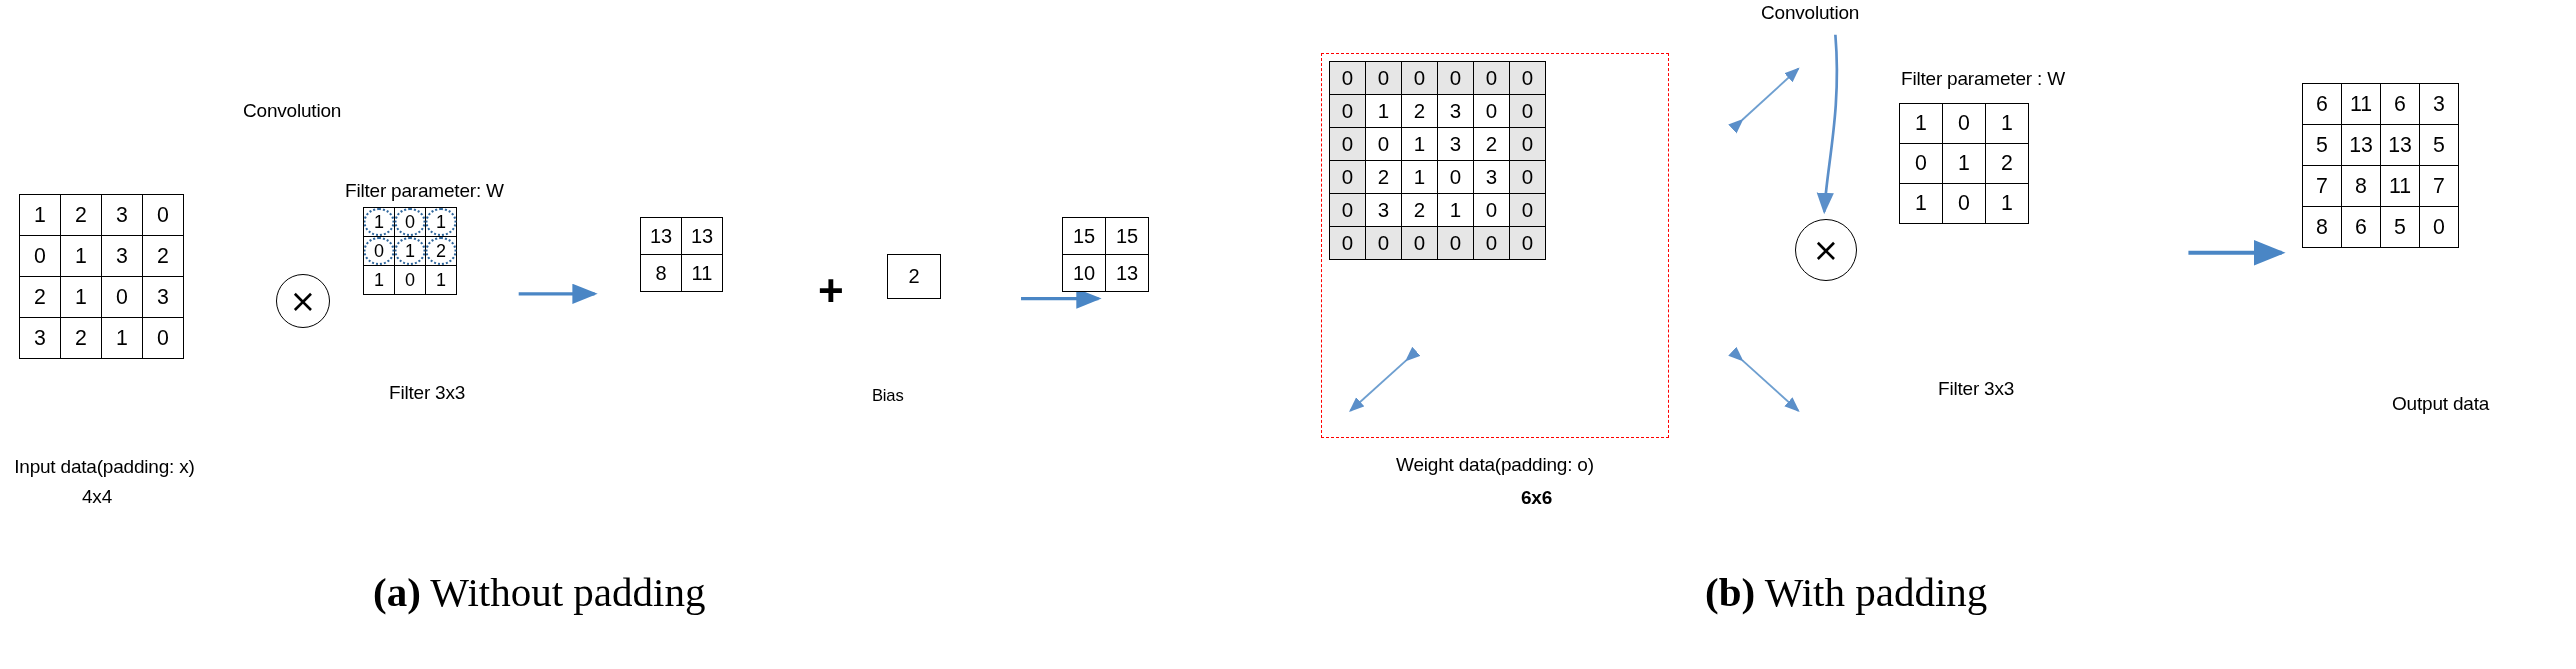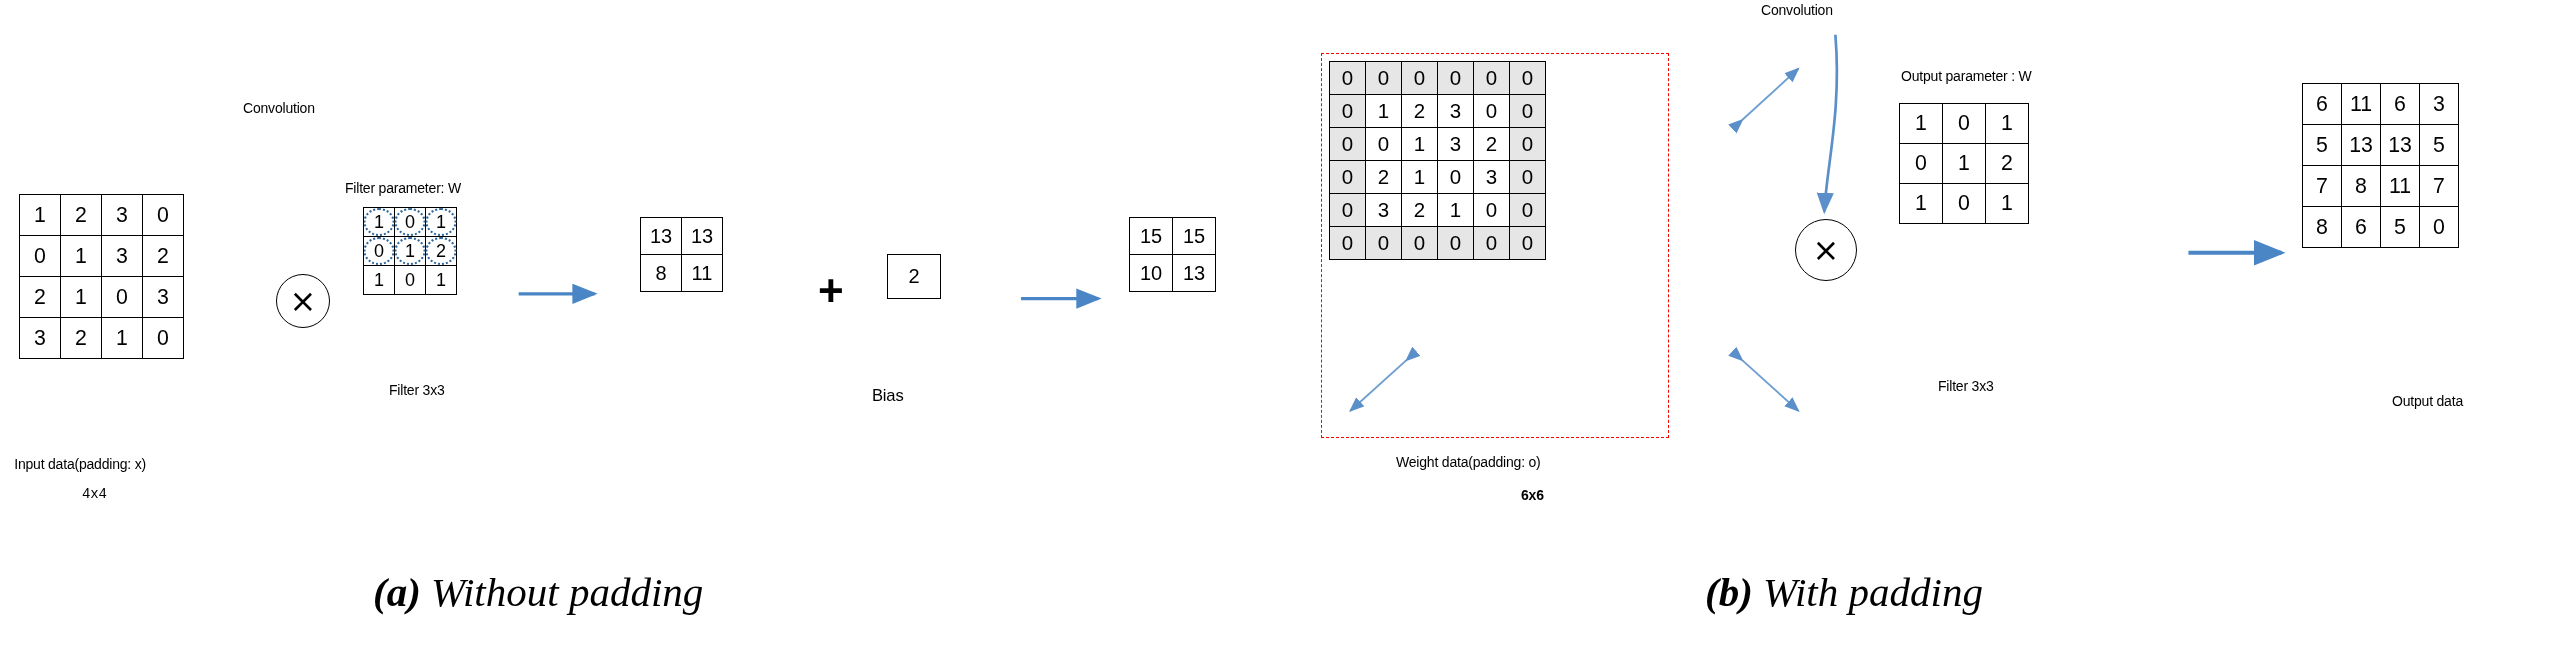--- a/index.html
+++ b/index.html
@@ -32,30 +32,29 @@
   #final2 td{width:42px;height:36px;font-size:20px;}
   
   #padded6 td{width:35px;height:32px;font-size:20.5px;}
   #padded6 td.pad{background:#e6e6e6;}
   
   #filterR td{width:42px;height:39px;font-size:21.3px;}
   
   #output4 td{width:38px;height:40px;font-size:21.3px;}
 
   .label{
-    position:absolute;font-size:14px;white-space:nowrap;
+    position:absolute;font-size:19px;white-space:nowrap;
     font-family:"Liberation Sans","DejaVu Sans",sans-serif;
     letter-spacing:-0.2px;
   }
   .label.small{font-size:16.6px;}
   .caption{
     position:absolute;white-space:nowrap;
     font-family:"Liberation Serif","DejaVu Serif",serif;
     font-size:41px;
-    font-style:italic;
   }
   .caption b{font-weight:700;}
 
   
   .circ-times{
     position:absolute;border:1.7px solid #000;border-radius:50%;
     display:flex;align-items:center;justify-content:center;
     background:#fff;
   }
   .circ-times span{font-size:32px;line-height:1;font-weight:400;
@@ -145,21 +144,21 @@
     <tr>
       <td>3</td>
       <td>2</td>
       <td>1</td>
       <td>0</td>
     </tr>
   </tbody>
     </table>
 </div>
 <div class="label" style="left:14.2px;top:456px;">Input data(padding: x)</div>
-<div class="label" style="left:82px;top:486px;font-family:Liberation Mono, monospace;">4x4</div>
+<div class="label" style="left:82px;top:486px;">4x4</div>
 
 <div class="circ-times" style="left:276px;top:274px;width:52px;height:52px;">
   <span>×</span>
 </div>
 
 <div class="label" style="left:345px;top:180px;">Filter parameter: W</div>
 <div class="grid" id="filterL" style="left:363px;top:207px;">
   <table>
       <tbody>
     <tr>
@@ -203,21 +202,21 @@
   <table>
       <tbody>
     <tr>
       <td>2</td>
     </tr>
   </tbody>
     </table>
 </div>
 <div class="label small" style="left:872px;top:386px;">Bias</div>
 
-<div class="grid" id="final2" style="left:1129px;top:217px;">
+<div class="grid" id="final2" style="left:1062px;top:217px;">
   <table>
       <tbody>
     <tr>
       <td>15</td>
       <td>15</td>
     </tr>
     <tr>
       <td>10</td>
       <td>13</td>
     </tr>
@@ -288,21 +287,21 @@
 </div>
 <div class="label" style="left:1396px;top:454px;">Weight data(padding: o)</div>
 <div class="label" style="left:1521px;top:487px;font-weight:bold;">6x6</div>
 
 <div class="label" style="left:1761px;top:2.4px;">Convolution</div>
 
 <div class="circ-times" style="left:1795px;top:219px;width:60px;height:60px;">
   <span>×</span>
 </div>
 
-<div class="label" style="left:1901px;top:68px;">Output parameter : W</div>
+<div class="label" style="left:1901px;top:68px;">Filter parameter : W</div>
 <div class="grid" id="filterR" style="left:1899px;top:103px;">
   <table>
       <tbody>
     <tr>
       <td>1</td>
       <td>0</td>
       <td>1</td>
     </tr>
     <tr>
       <td>0</td>

